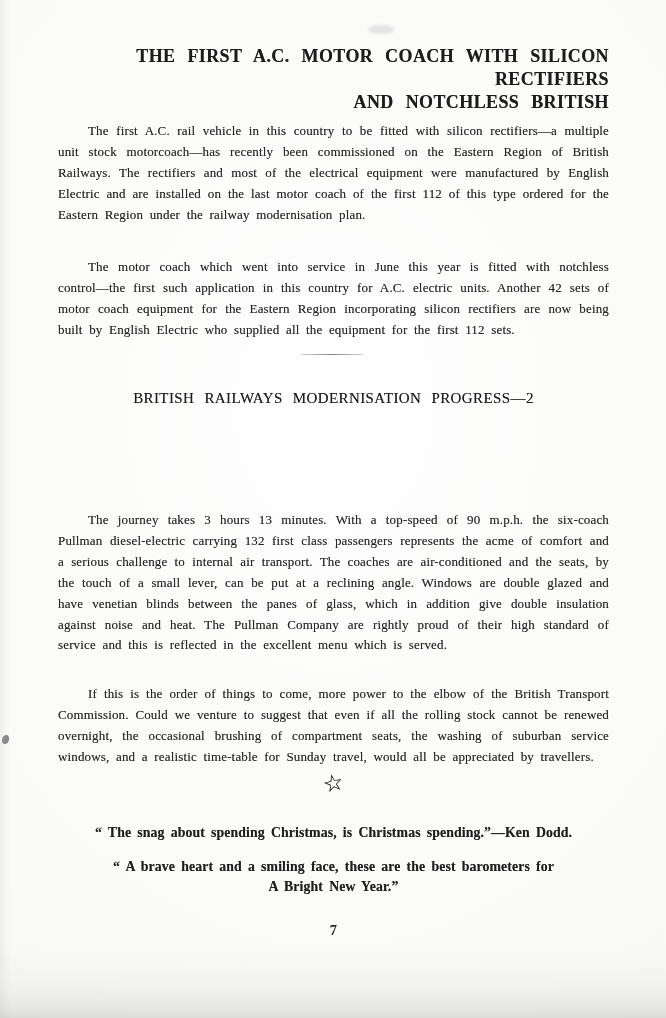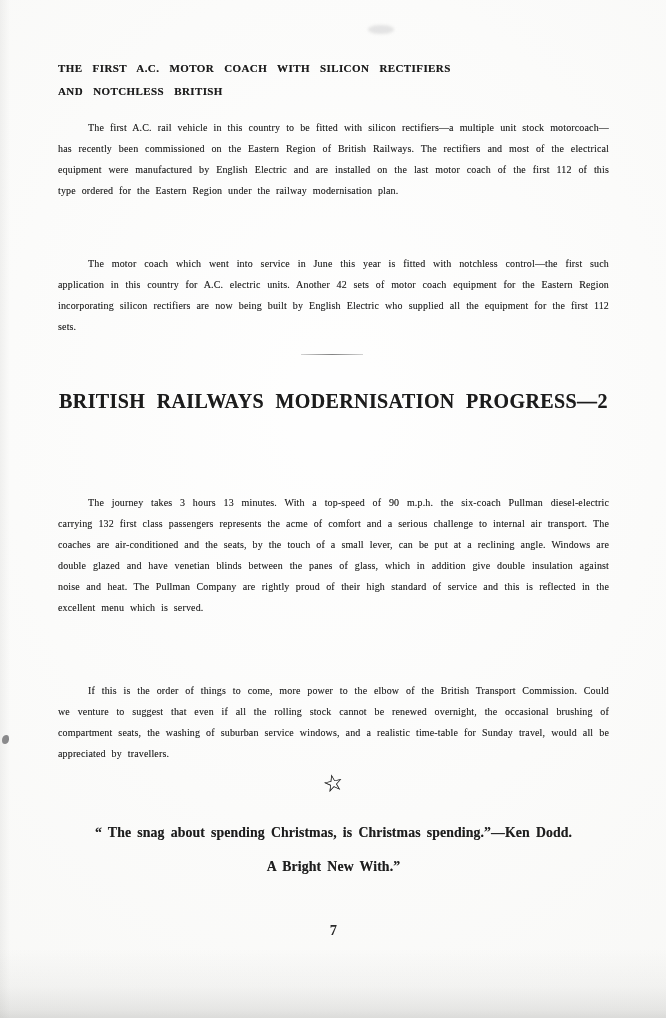--- a/index.html
+++ b/index.html
@@ -47,62 +47,62 @@
     position: absolute;
     left: 0; top: 0;
     width: 10px; height: 100%;
     background: linear-gradient(to right, rgba(170,170,168,0.14), rgba(170,170,168,0));
     pointer-events: none;
   }
 
   .block { position: absolute; left: 58px; width: 551px; }
 
   .main-title {
-    top: 57px;
-    text-align: left;
+    top: 45px;
+    text-align: right;
     font-weight: bold;
-    font-size: 11px;
+    font-size: 18px;
     line-height: 23px;
     letter-spacing: 0.4px;
     word-spacing: 7px;
     color: #1c1c1c;
     text-shadow: 0 0 0.5px rgba(20,20,20,0.55);
   }
 
   .body-para {
     text-align: justify;
     text-indent: 30px;
-    font-size: 10px;
+    font-size: 13px;
     line-height: 20.9px;
     word-spacing: 3.2px;
     letter-spacing: 0.15px;
     text-shadow: 0 0 0.4px rgba(30,30,30,0.45);
   }
   .p1 { top: 108px; }
   .p2 { top: 244px; }
 
   .divider {
     position: absolute;
     left: 301px; top: 354px;
     width: 62px; height: 1px;
     background: linear-gradient(to right, rgba(130,130,130,0.35), rgba(90,90,90,0.75), rgba(130,130,130,0.35));
   }
 
   .section-heading {
     top: 390px;
     text-align: center;
-    font-weight: bold;
-    font-size: 20px;
+    font-weight: normal;
+    font-size: 15px;
     letter-spacing: 0.4px;
     word-spacing: 6px;
     color: #1c1c1c;
     text-shadow: 0 0 0.5px rgba(20,20,20,0.55);
   }
   .p3 { top: 424px; }
-  .p4 { top: 483px; }
+  .p4 { top: 497px; }
   .p5 { top: 671px; font-family: Liberation Serif, serif; }
 
   .star {
     top: 770px;
     text-align: center;
     font-size: 23px;
     color: #1e1e1e;
   }
   .star span {
     display: inline-block;
@@ -155,20 +155,21 @@
   <p class="block body-para p4">The journey takes 3 hours 13 minutes. With a top-speed of 90 m.p.h. the six-coach Pullman diesel-electric carrying 132 first class passengers represents the acme of comfort and a serious challenge to internal air transport. The coaches are air-conditioned and the seats, by the touch of a small lever, can be put at a reclining angle. Windows are double glazed and have venetian blinds between the panes of glass, which in addition give double insulation against noise and heat. The Pullman Company are rightly proud of their high standard of service and this is reflected in the excellent menu which is served.</p>
   <p class="block body-para p5">If this is the order of things to come, more power to the elbow of the British Transport Commission. Could we venture to suggest that even if all the rolling stock cannot be renewed overnight, the occasional brushing of compartment seats, the washing of suburban service windows, and a realistic time-table for Sunday travel, would all be appreciated by travellers.</p>
 
   <div class="block star">
     <span>☆</span>
   </div>
 
   <div class="block quote q1">“ The snag about spending Christmas, is Christmas spending.”—Ken Dodd.</div>
 
   <div class="block quote q2">
-    <div>A Bright New With.”</div>
+    <div>“ A brave heart and a smiling face, these are the best barometers for</div>
+    <div>A Bright New Year.”</div>
   </div>
 
   <div class="block page-number">7</div>
 
   <div class="shadow-left"></div>
   <div class="shadow-bottom"></div>
 </div>
 
 </body></html>

